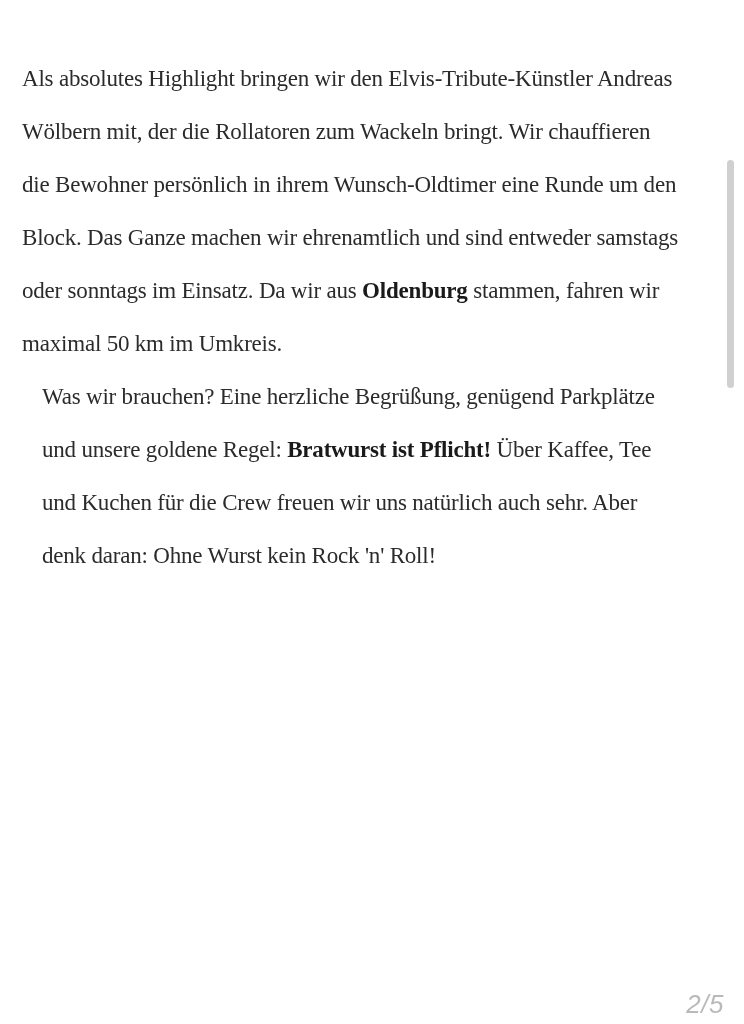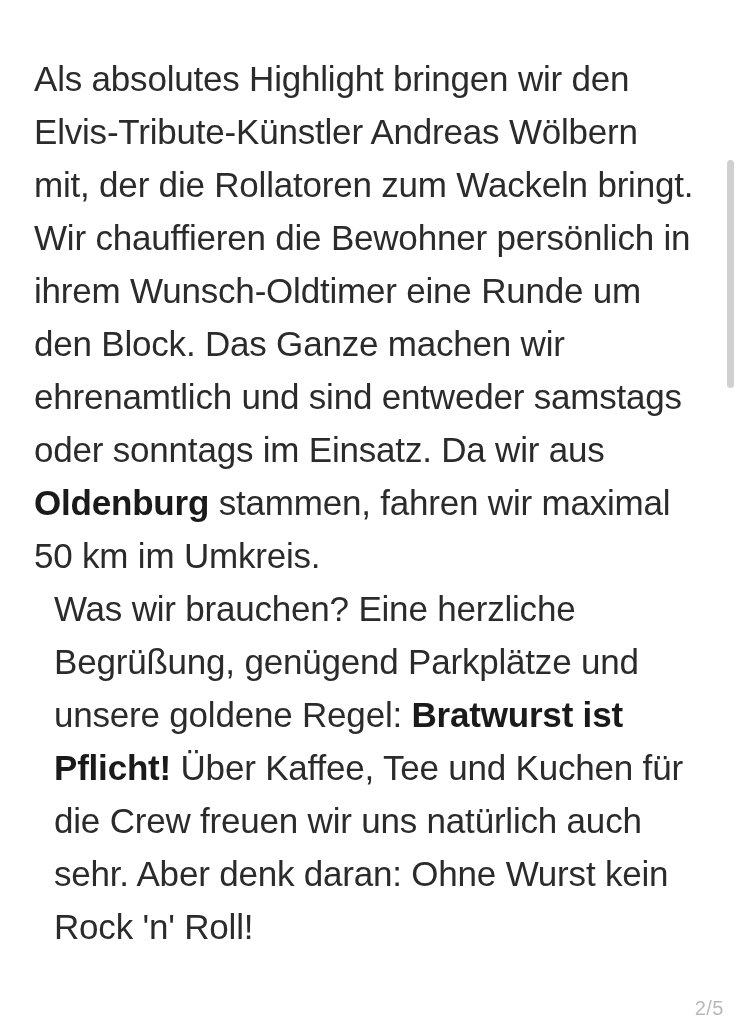--- a/index.html
+++ b/index.html
@@ -16,27 +16,28 @@
   }
   .screen {
     position: relative;
     width: 744px;
     height: 1024px;
     background: #ffffff;
     box-sizing: border-box;
   }
   .content {
     position: absolute;
-    left: 34px;
+    left: 22px;
     top: 52px;
     width: 660px;
     color: #2b2b2b;
-    font-size: 35px;
+    font-size: 23px;
     line-height: 53px;
     letter-spacing: -0.2px;
+    font-family: Liberation Serif, serif;
   }
   .para {
     margin: 0;
     font-weight: 400;
   }
   .para + .para {
     margin-top: 0;
     margin-left: 20px;
   }
   .bold {
@@ -57,23 +58,24 @@
     top: 160px;
     width: 7px;
     height: 228px;
     border-radius: 4px;
     background: #d0d0d0;
   }
   .page-indicator {
     position: absolute;
     right: 20px;
     bottom: 4px;
-    font-size: 20px;
+    font-size: 26px;
     color: #b9b9b9;
     letter-spacing: 0.5px;
+    font-style: italic;
   }
 </style>
 </head>
 <body>
 
 <div class="screen">
 
   <div class="content">
     <p class="para" id="para-1"><span>Als absolutes Highlight bringen wir den Elvis-Tribute-Künstler Andreas Wölbern mit, der die Rollatoren zum Wackeln bringt. Wir chauffieren die Bewohner persönlich in ihrem Wunsch-Oldtimer eine Runde um den Block. Das Ganze machen wir ehrenamtlich und sind entweder samstags oder sonntags im Einsatz. Da wir aus </span><span class="bold">Oldenburg</span><span> stammen, fahren wir maximal 50 km im Umkreis.</span></p>
     <p class="para" id="para-2"><span>Was wir brauchen? Eine herzliche Begrüßung, genügend Parkplätze und unsere goldene Regel: </span><span class="bold">Bratwurst ist Pflicht!</span><span> Über Kaffee, Tee und Kuchen für die Crew freuen wir uns natürlich auch sehr. Aber denk daran: Ohne Wurst kein Rock 'n' Roll!</span></p>

